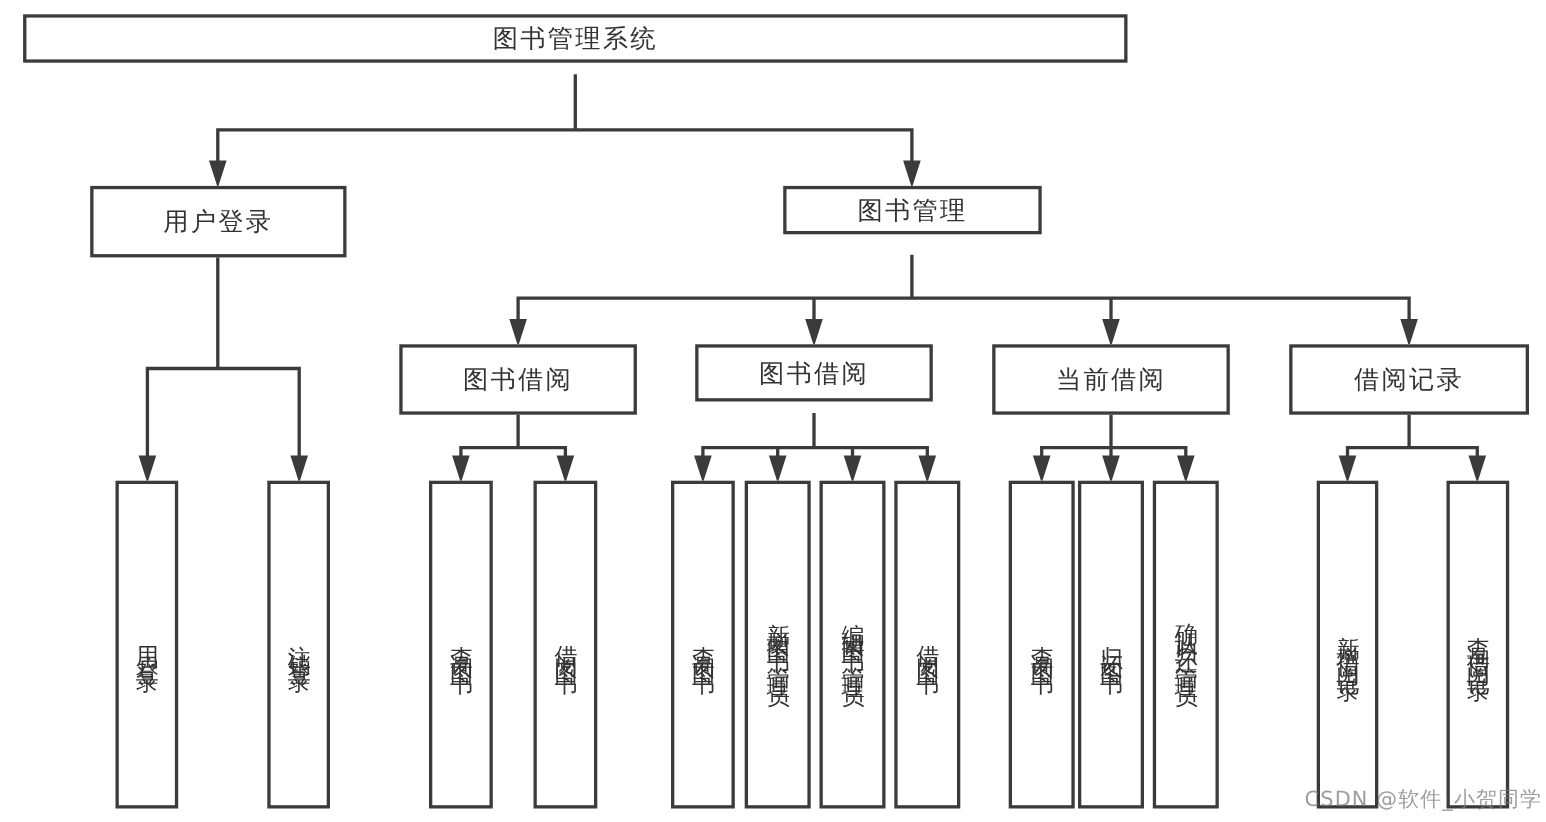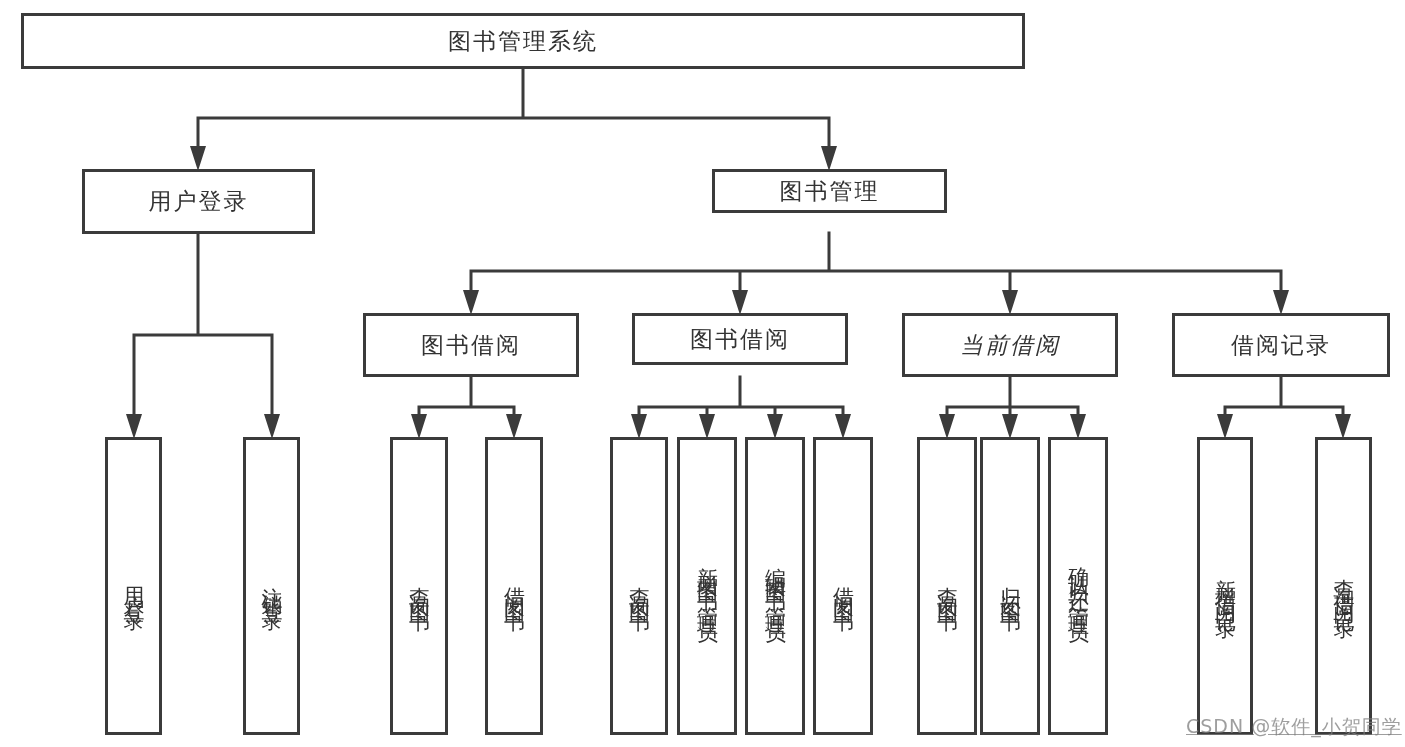--- a/index.html
+++ b/index.html
@@ -47,21 +47,20 @@
   }
   .watermark {
     position: absolute;
     left: 1186px;
     top: 714px;
     z-index: 3;
     font-size: 19px;
     color: rgba(125, 125, 125, 0.75);
     letter-spacing: 1px;
     white-space: nowrap;
-    text-decoration: underline;
   }
 </style>
 </head>
 <body>
 
 <div class="canvas">
 
   <svg class="connectors" width="1405" height="747" viewBox="0 0 1405 747" aria-hidden="true">
 
     <path fill="none" stroke="#3b3b3b" stroke-width="3" stroke-linecap="square" d="
@@ -76,28 +75,28 @@
     <path fill="#3b3b3b" stroke="none" d="
       M190 146 H206 L198 171 Z  M821 146 H837 L829 171 Z
       M463 290 H479 L471 315 Z  M732 290 H748 L740 315 Z  M1002 290 H1018 L1010 315 Z  M1273 290 H1289 L1281 315 Z
       M126 414 H142 L134 439 Z  M264 414 H280 L272 439 Z
       M411 414 H427 L419 439 Z  M506 414 H522 L514 439 Z
       M631 414 H647 L639 439 Z  M699 414 H715 L707 439 Z  M767 414 H783 L775 439 Z  M835 414 H851 L843 439 Z
       M939 414 H955 L947 439 Z  M1002 414 H1018 L1010 439 Z  M1070 414 H1086 L1078 439 Z
       M1217 414 H1233 L1225 439 Z  M1335 414 H1351 L1343 439 Z"></path>
   </svg>
 
-  <div class="node h" style="left:21px; top:13px; width:1004px; height:56px;">图书管理系统</div>
+  <div class="node h" style="left:21px; top:13px; width:1004px; height:44px;">图书管理系统</div>
 
   <div class="node h" style="left:82px; top:169px; width:233px; height:65px;">用户登录</div>
   <div class="node h" style="left:712px; top:169px; width:235px; height:44px;">图书管理</div>
 
   <div class="node h" style="left:363px; top:313px; width:216px; height:64px;">图书借阅</div>
   <div class="node h" style="left:632px; top:313px; width:216px; height:52px;">图书借阅</div>
-  <div class="node h" style="left:902px; top:313px; width:216px; height:64px;font-style:italic;">当前借阅</div>
+  <div class="node h" style="left:902px; top:313px; width:216px; height:64px;">当前借阅</div>
   <div class="node h" style="left:1172px; top:313px; width:218px; height:64px;">借阅记录</div>
 
   <div class="node leaf" style="left:105px; top:437px; width:57px; height:298px;">用户登录</div>
   <div class="node leaf" style="left:243px; top:437px; width:57px; height:298px;">注销登录</div>
 
   <div class="node leaf" style="left:390px; top:437px; width:58px; height:298px;">查询图书</div>
   <div class="node leaf" style="left:485px; top:437px; width:58px; height:298px;">借阅图书</div>
 
   <div class="node leaf" style="left:610px; top:437px; width:58px; height:298px;">查询图书</div>
   <div class="node leaf" style="left:677px; top:437px; width:60px; height:298px;">新增图书（管理员）</div>

